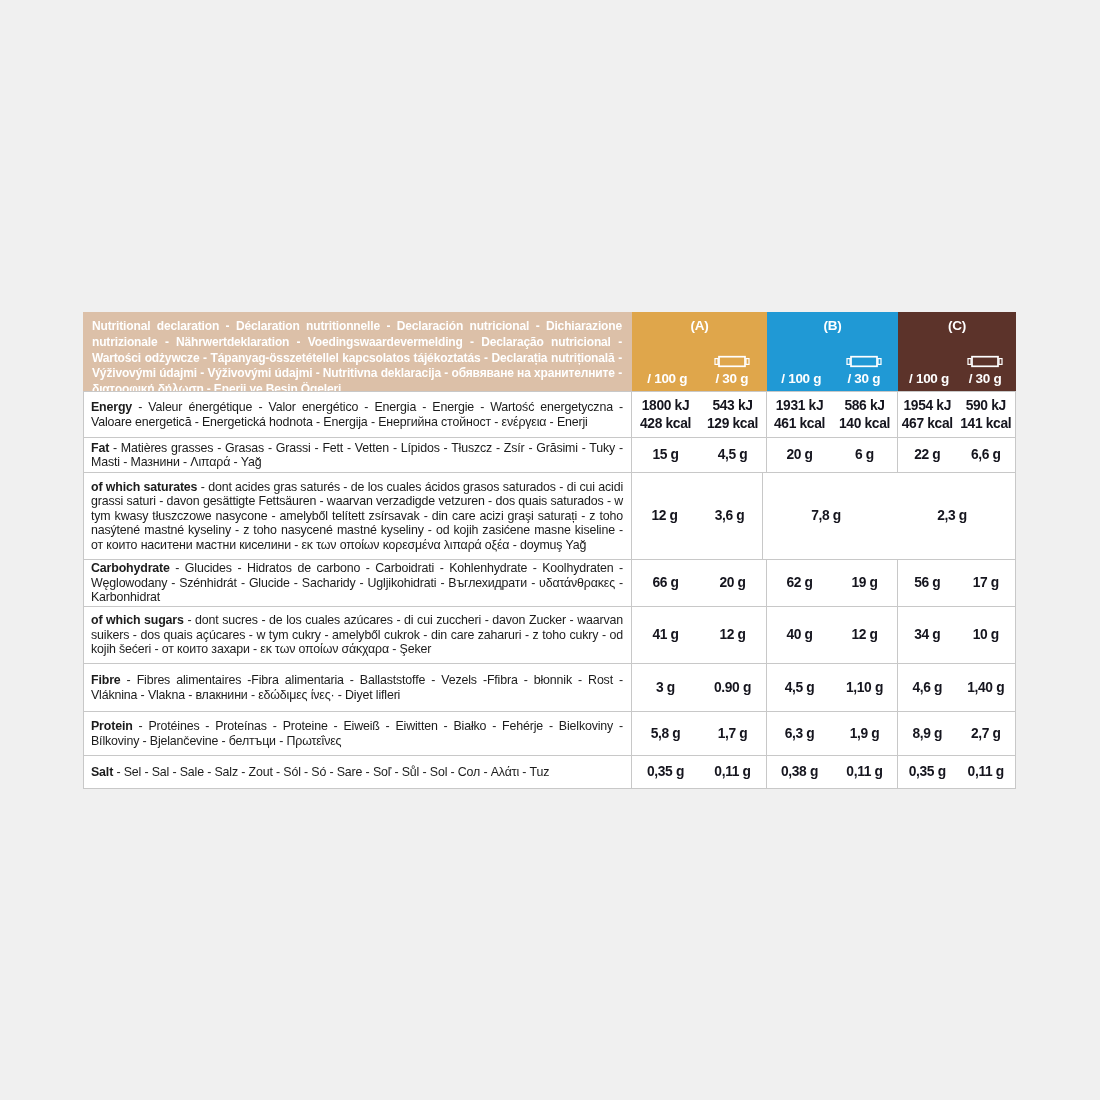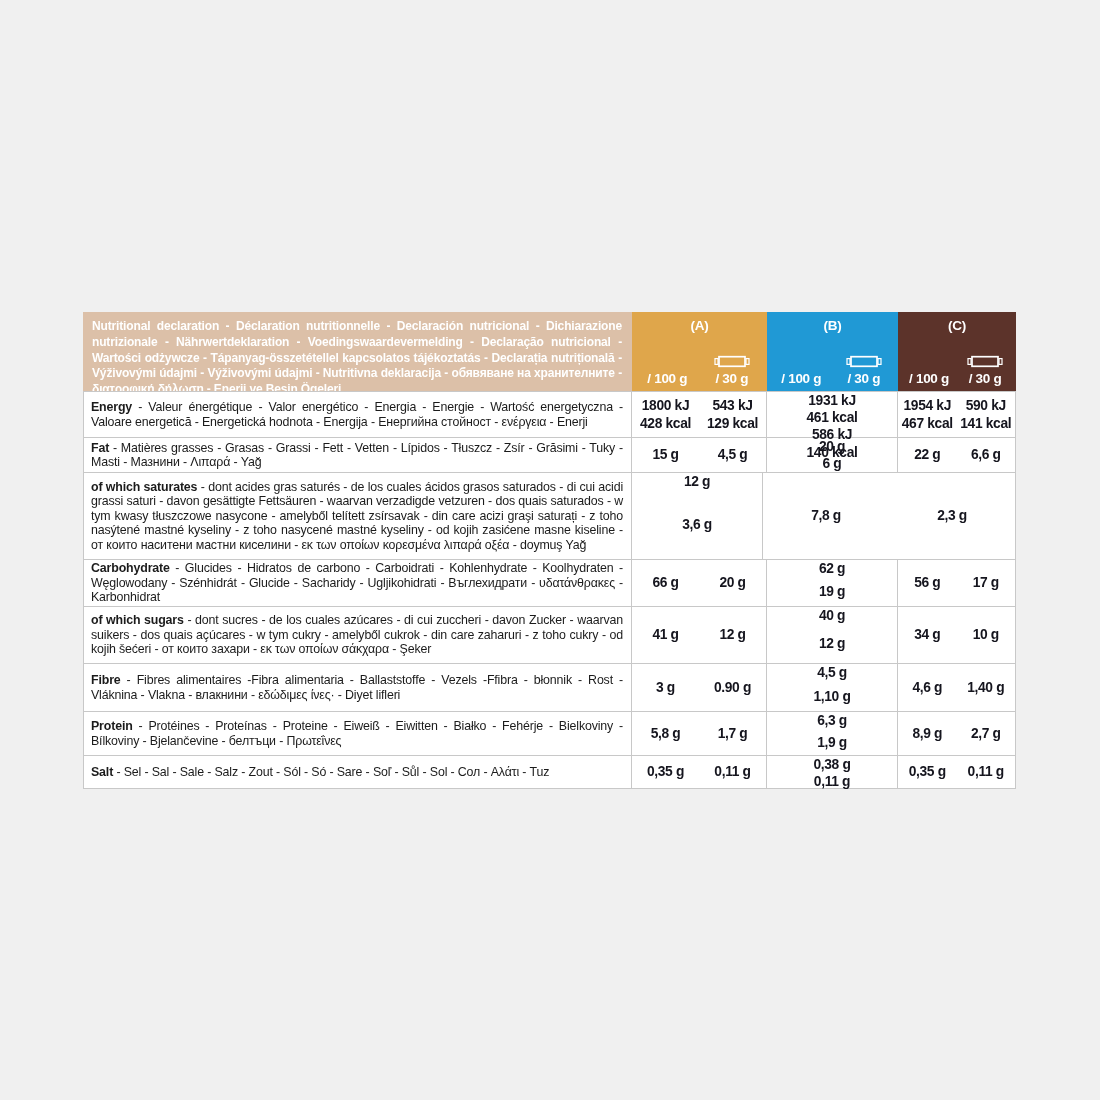--- a/index.html
+++ b/index.html
@@ -64,21 +64,21 @@
   .label-text{
     font-size:12.4px;line-height:1.17;letter-spacing:-0.15px;
     text-align:justify;width:100%;
   }
   .label-text .lead{font-weight:bold;}
   .vals{
     box-sizing:border-box;display:flex;align-items:center;
     border-right:1px solid #c8c8c8;
   }
   .vals.a{width:135px;}
-  .vals.b{width:131px;flex-direction:column;}
+  .vals.b{width:131px;}
   .vals.c{flex:1;border-right:none;}
   .v{
     flex:1;text-align:center;font-weight:bold;
     font-size:13.8px;letter-spacing:-0.35px;
     color:#15151e;white-space:pre-line;line-height:1.25;
   }
 </style>
 </head>
 <body>
 

